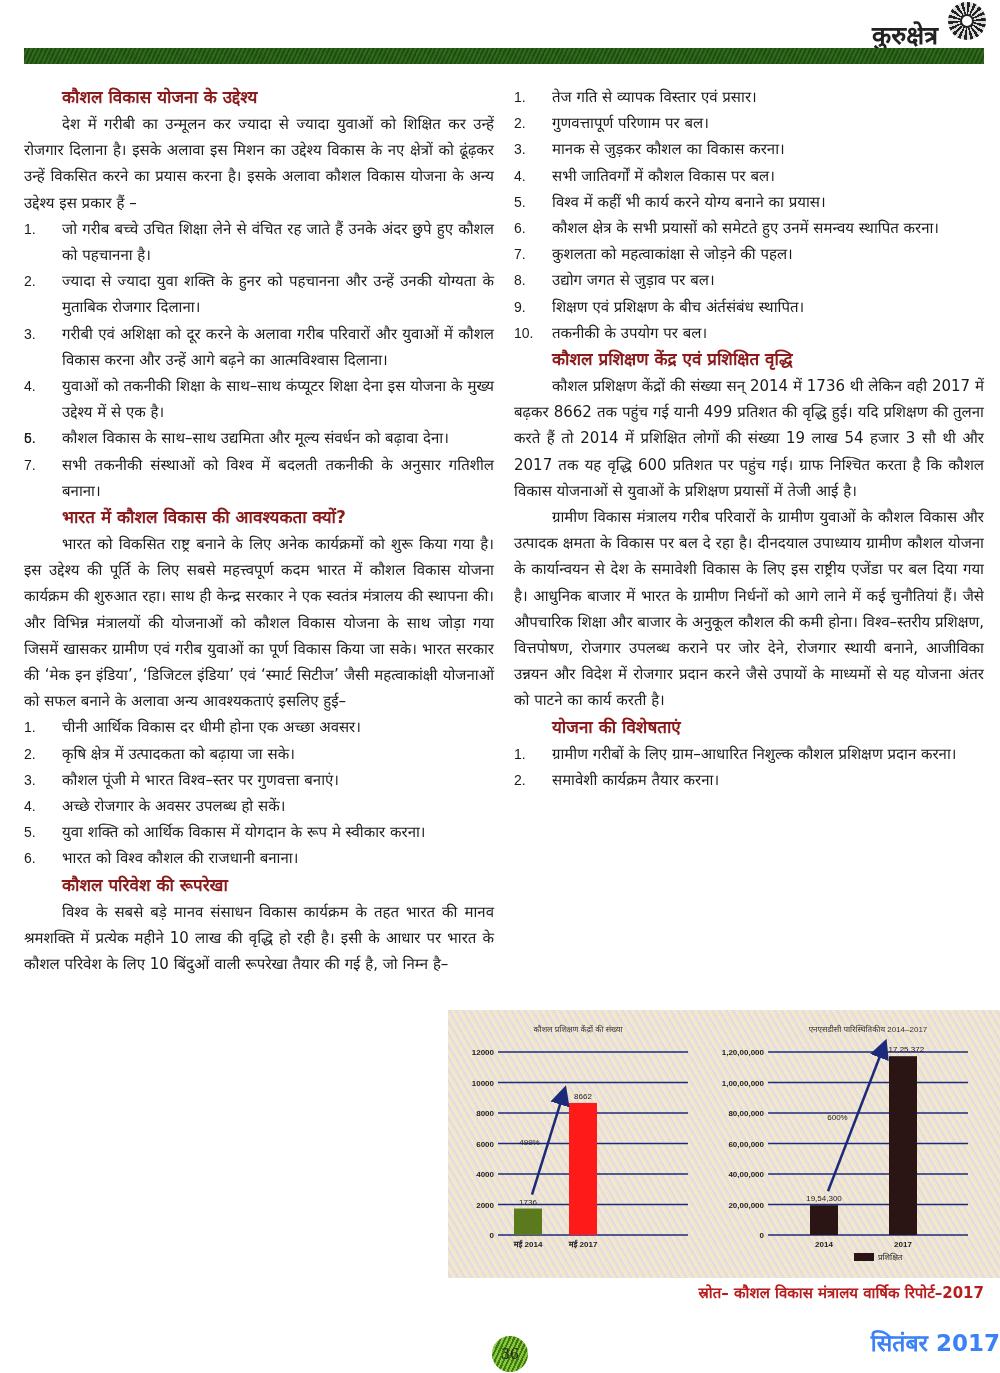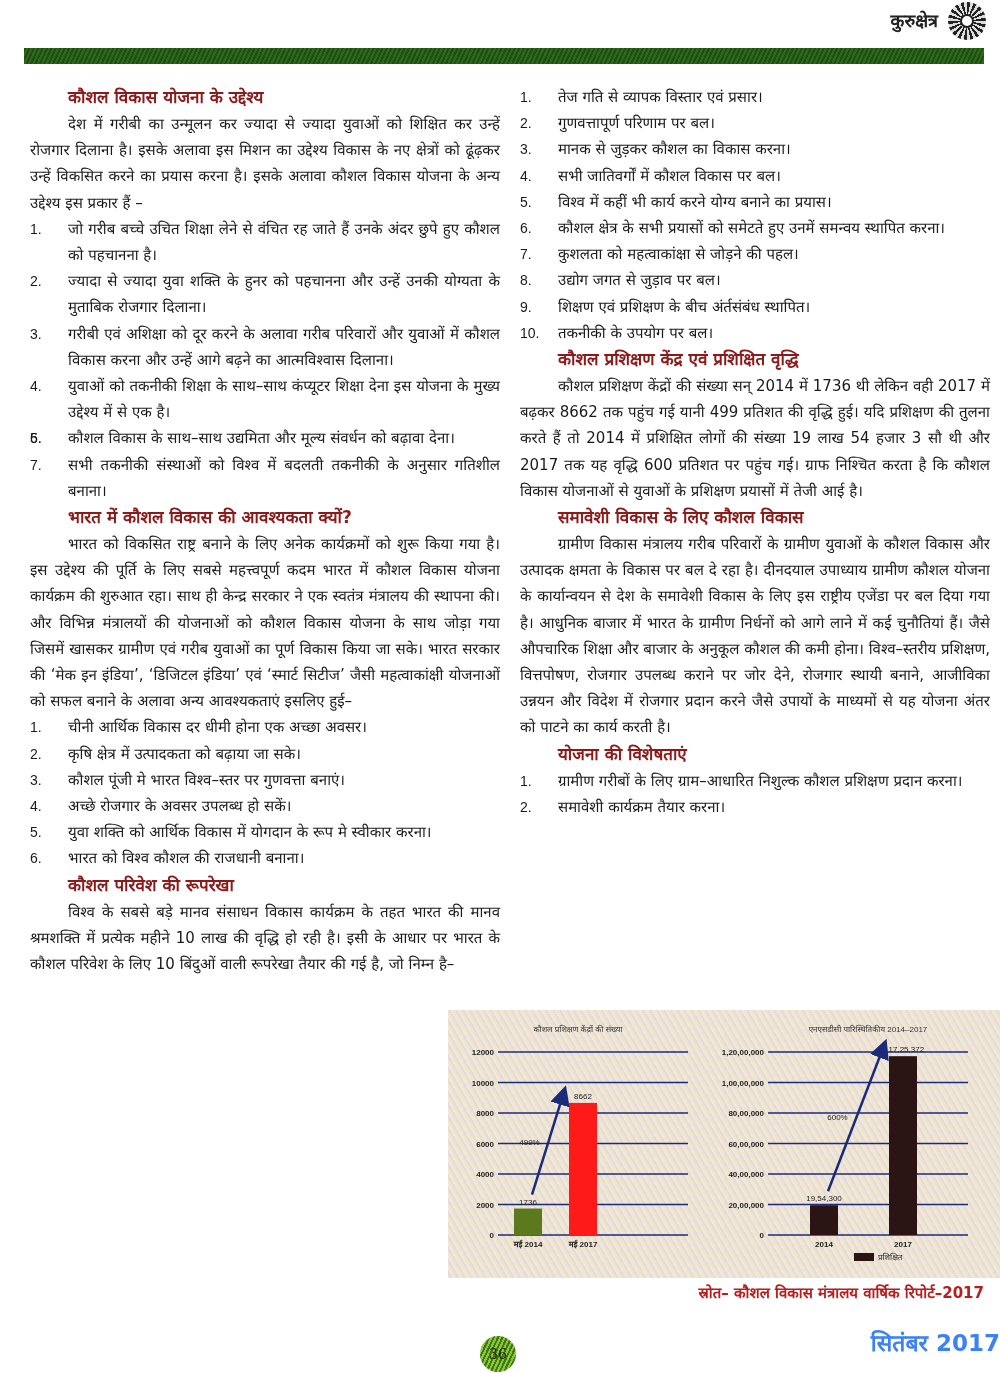--- a/index.html
+++ b/index.html
@@ -1,38 +1,38 @@
 <!DOCTYPE html>
 <html><head>
 <meta charset="utf-8">
 <style>
   html, body { margin: 0; padding: 0; background: #ffffff; }
   body { width: 1000px; height: 1373px; position: relative; overflow: hidden;
          font-family: "DejaVu Sans", "Liberation Sans", sans-serif; color: #1a1a1a; }
   .masthead { position: absolute; top: 0; right: 0; width: 260px; height: 44px; }
-  .brand { position: absolute; right: 62px; top: 8px; font-size: 18px; font-weight: bold; color: #222; }
+  .brand { position: absolute; right: 62px; top: 17px; font-size: 25px; font-weight: bold; color: #222; }
   .emblem { position: absolute; right: 14px; top: 2px; width: 38px; height: 38px; border-radius: 50%;
             background: repeating-conic-gradient(#222 0 10deg, #ddd 10deg 20deg); }
   .emblem::after { content: ""; position: absolute; left: 12px; top: 12px; width: 14px; height: 14px;
             border-radius: 50%; background: #fff; border: 2px solid #222; box-sizing: border-box; }
   .band { position: absolute; left: 24px; top: 48px; width: 960px; height: 16px;
           background: repeating-linear-gradient(115deg, #1f4d12 0 2px, #2f6a1c 2px 4px); }
-  .col { position: absolute; top: 84px; font-size: 15px; line-height: 26.2px; margin-left: 6px; }
+  .col { position: absolute; top: 84px; font-size: 15px; line-height: 26.2px; }
   .col.left { left: 24px; width: 470px; }
   .col.right { left: 514px; width: 470px; }
   h3 { margin: 0; padding-left: 38px; font-size: 17px; line-height: 27px; color: #8b1a1a; font-weight: bold; }
   p { margin: 0; text-align: justify; text-indent: 38px; }
   ol { list-style: none; margin: 0; padding: 0; }
   ol li { position: relative; padding-left: 38px; text-align: justify; }
   ol li .num { position: absolute; left: 0; top: 0; font-family: "Liberation Sans", sans-serif; font-size: 14px; }
   .chart-box { position: absolute; left: 448px; top: 1010px; width: 636px; height: 268px;
                background: repeating-linear-gradient(60deg, #efe6c8 0 2px, #e6d9e6 2px 4px, #f1ead0 4px 6px); }
   .chart-box svg { position: absolute; left: 0; top: 0; }
   .source { position: absolute; right: 16px; top: 1282px; font-size: 15px; font-weight: bold; color: #b91c1c; }
-  .page-num { position: absolute; left: 480px; top: 1336px; width: 36px; height: 36px; border-radius: 50%;
+  .page-num { position: absolute; left: 492px; top: 1336px; width: 36px; height: 36px; border-radius: 50%;
               background: repeating-linear-gradient(115deg, #3d7a12 0 2px, #8cc63a 2px 4px);
               text-align: center; line-height: 36px; font-size: 14px; color: #222; font-family: "DejaVu Serif", serif; }
   .date { position: absolute; right: 0; top: 1326px; font-size: 23px; font-weight: bold; color: #3b82f6; }
   svg text { font-family: "Liberation Sans", sans-serif; }
 </style>
 </head>
 <body>
 
 <div class="masthead">
   <span class="brand">कुरुक्षेत्र</span>
@@ -74,21 +74,20 @@
     <li><span class="num">4.</span><span>सभी जातिवर्गों में कौशल विकास पर बल।</span></li>
     <li><span class="num">5.</span><span>विश्व में कहीं भी कार्य करने योग्य बनाने का प्रयास।</span></li>
     <li><span class="num">6.</span><span>कौशल क्षेत्र के सभी प्रयासों को समेटते हुए उनमें समन्वय स्थापित करना।</span></li>
     <li><span class="num">7.</span><span>कुशलता को महत्वाकांक्षा से जोड़ने की पहल।</span></li>
     <li><span class="num">8.</span><span>उद्योग जगत से जुड़ाव पर बल।</span></li>
     <li><span class="num">9.</span><span>शिक्षण एवं प्रशिक्षण के बीच अंर्तसंबंध स्थापित।</span></li>
     <li><span class="num">10.</span><span>तकनीकी के उपयोग पर बल।</span></li>
   </ol>
   <h3>कौशल प्रशिक्षण केंद्र एवं प्रशिक्षित वृद्धि</h3>
   <p>कौशल प्रशिक्षण केंद्रों की संख्या सन् 2014 में 1736 थी लेकिन वही 2017 में बढ़कर 8662 तक पहुंच गई यानी 499 प्रतिशत की वृद्धि हुई। यदि प्रशिक्षण की तुलना करते हैं तो 2014 में प्रशिक्षित लोगों की संख्या 19 लाख 54 हजार 3 सौ थी और 2017 तक यह वृद्धि 600 प्रतिशत पर पहुंच गई। ग्राफ निश्चित करता है कि कौशल विकास योजनाओं से युवाओं के प्रशिक्षण प्रयासों में तेजी आई है।</p>
-  <h3>समावेशी विकास के लिए कौशल विकास</h3>
   <p>ग्रामीण विकास मंत्रालय गरीब परिवारों के ग्रामीण युवाओं के कौशल विकास और उत्पादक क्षमता के विकास पर बल दे रहा है। दीनदयाल उपाध्याय ग्रामीण कौशल योजना के कार्यान्वयन से देश के समावेशी विकास के लिए इस राष्ट्रीय एजेंडा पर बल दिया गया है। आधुनिक बाजार में भारत के ग्रामीण निर्धनों को आगे लाने में कई चुनौतियां हैं। जैसे औपचारिक शिक्षा और बाजार के अनुकूल कौशल की कमी होना। विश्व–स्तरीय प्रशिक्षण, वित्तपोषण, रोजगार उपलब्ध कराने पर जोर देने, रोजगार स्थायी बनाने, आजीविका उन्नयन और विदेश में रोजगार प्रदान करने जैसे उपायों के माध्यमों से यह योजना अंतर को पाटने का कार्य करती है।</p>
   <h3>योजना की विशेषताएं</h3>
   <ol>
     <li><span class="num">1.</span><span>ग्रामीण गरीबों के लिए ग्राम–आधारित निशुल्क कौशल प्रशिक्षण प्रदान करना।</span></li>
     <li><span class="num">2.</span><span>समावेशी कार्यक्रम तैयार करना।</span></li>
   </ol>
 </div>
 
 <div class="chart-box">
   <svg id="charts-svg" width="538" height="268">

